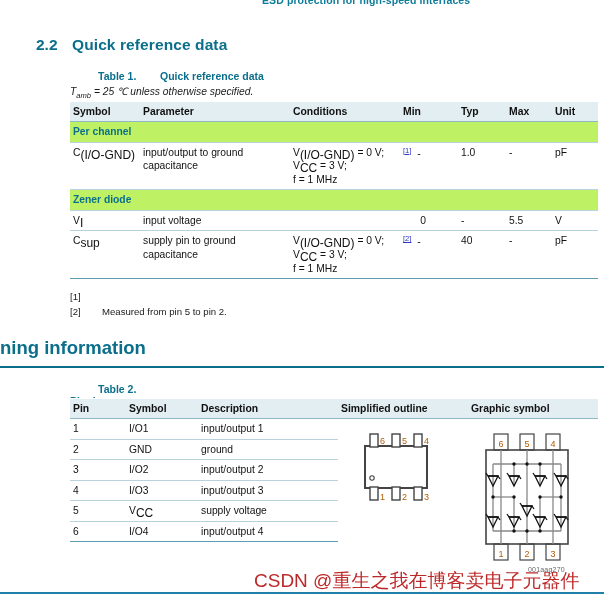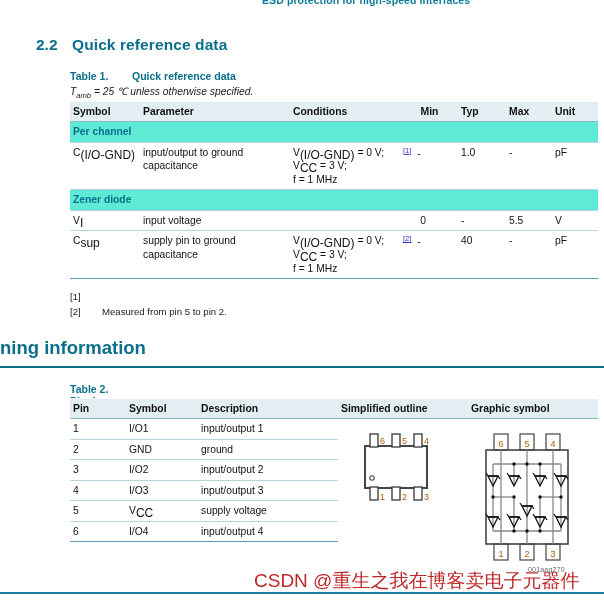--- a/index.html
+++ b/index.html
@@ -42,21 +42,21 @@
   .sec-title { letter-spacing: .1px; }
 
   
   .tbl-cap {
     position: absolute;
     color: #0b6f8c;
     font-weight: bold;
     font-size: 10.5px;
     display: flex;
   }
-  .tbl-cap .cap-n { width: 62px; flex: none; }
+  .tbl-cap .cap-n { width: 62px; flex: none; margin-left: 28px; }
   .cap-sub {
     position: absolute;
     font-size: 10.3px;
     font-style: italic;
     color: #1a1a1a;
   }
   .cap-sub sub { font-size: 7.6px; font-style: italic; }
 
   
   table.dt {
@@ -75,21 +75,21 @@
     white-space: nowrap;
     font-size: 10.4px;
   }
   table.dt td {
     padding: 3px 2px 3px 3px;
     vertical-align: top;
     border-bottom: 1px solid #b9d3dc;
     line-height: 1.32;
   }
   td.grp {
-    background: #5eead4;
+    background: #bef264;
     color: #0b6f8c;
     font-weight: bold;
     border-bottom: 1px solid #8fb8c6;
   }
   tr.lastrow td { border-bottom: 1.4px solid #5d9cb0; }
   sub { font-size: 12px; line-height: 0; }
   .fn {
     color: #2b36c8;
     font-size: 7.6px;
     vertical-align: super;
@@ -176,21 +176,21 @@
     <col style="width:58px">
       <col style="width:48px">
       <col style="width:46px">
       <col style="width:46px">
   </colgroup>
   <thead>
       <tr>
         <th>Symbol</th>
         <th>Parameter</th>
         <th>Conditions</th>
-        <th style="text-align: center;">Min</th>
+        <th style="text-align: left;">Min</th>
         <th style="text-align: left;">Typ</th>
         <th style="text-align: left;">Max</th>
         <th style="text-align: left;">Unit</th>
       </tr>
     </thead>
   <tbody>
       <tr>
         <td colspan="7" class="grp">Per channel</td>
       </tr>
       <tr>

